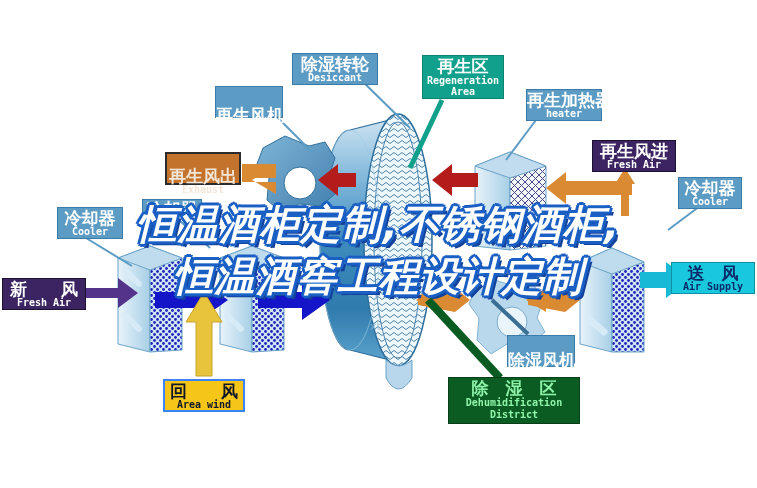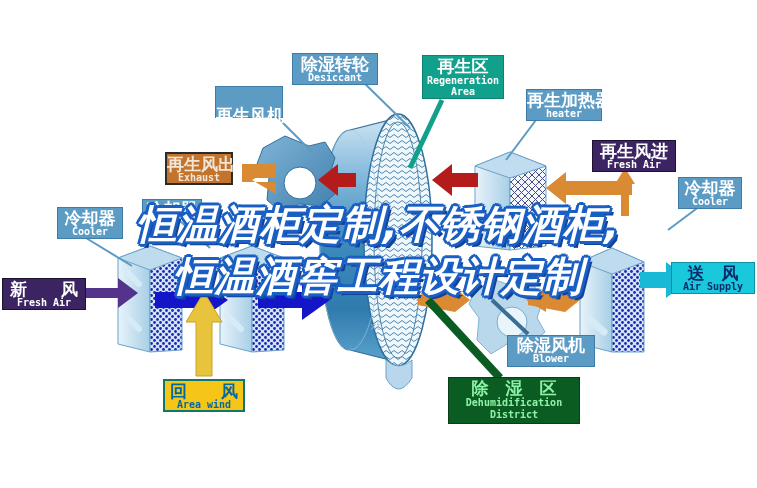--- a/index.html
+++ b/index.html
@@ -29,21 +29,21 @@
     font-size:10px;
     font-weight:bold;
   }
 
   
   .sty-blue{background:#5b9bc4;border:1px solid #3d7ca8;color:#ffffff;}
   .sty-teal{background:#11a08b;border:1px solid #0c8271;color:#ffffff;}
   .sty-orange{background:#c3732b;border:2px solid #2b2b2b;color:#f2e6d8;}
   .sty-purple{background:#3c2463;border:1px solid #1d1130;color:#ffffff;}
   .sty-cyan{background:#19c8dd;border:1px solid #0f8fa0;color:#0a2b6b;}
-  .sty-gold{background:#f5c518;border:2px solid #0f766e;color:#0369a1;}
+  .sty-gold{background:#f5c518;border:2px solid #3b82f6;color:#0f172a;}
   .sty-darkgreen{background:#0a5c22;border:1px solid #073f18;color:#8ef2a8;}
 
   
   #wm{
     position:absolute;
     left:0; top:198px; width:757px;
     z-index:60;
     text-align:center;
     pointer-events:none;
   }
@@ -241,21 +241,21 @@
   <div class="lbl sty-teal" style="left:422px;top:55px;width:82px;height:44px;padding-top:2px;">
     <span class="cn">再生区</span>
     <span class="en" style="white-space:normal;line-height:11px;">Regeneration Area</span>
   </div>
 
   <div class="lbl sty-purple" style="left:592px;top:140px;width:84px;height:32px;padding-top:2px;">
     <span class="cn">再生风进</span>
     <span class="en">Fresh Air</span>
   </div>
 
-  <div class="lbl sty-orange" style="left:165px;top:152px;width:68px;height:33px;padding-top:2px;">
+  <div class="lbl sty-orange" style="left:165px;top:152px;width:76px;height:33px;padding-top:14px;">
     <span class="cn">再生风出</span>
     <span class="en">Exhaust</span>
   </div>
 
   <div class="lbl sty-blue" style="left:678px;top:177px;width:64px;height:32px;padding-top:2px;">
     <span class="cn">冷却器</span>
     <span class="en">Cooler</span>
   </div>
 
   <div class="lbl sty-blue" style="left:142px;top:199px;width:60px;height:17px;padding-top:1px;">
@@ -270,21 +270,21 @@
   <div class="lbl sty-purple" style="left:2px;top:278px;width:84px;height:32px;padding-top:2px;">
     <span class="cn">新　　风</span>
     <span class="en">Fresh Air</span>
   </div>
 
   <div class="lbl sty-cyan" style="left:671px;top:262px;width:84px;height:32px;padding-top:2px;">
     <span class="cn">送　风</span>
     <span class="en">Air Supply</span>
   </div>
 
-  <div class="lbl sty-blue" style="left:507px;top:335px;width:88px;height:32px;padding-top:1px;">
+  <div class="lbl sty-blue" style="left:507px;top:335px;width:68px;height:32px;padding-top:16px;">
     <span class="cn">除湿风机</span>
     <span class="en">Blower</span>
   </div>
 
   <div class="lbl sty-gold" style="left:163px;top:379px;width:82px;height:33px;padding-top:2px;">
     <span class="cn">回　　风</span>
     <span class="en">Area wind</span>
   </div>
 
   <div class="lbl sty-darkgreen" style="left:448px;top:377px;width:132px;height:47px;padding-top:2px;">

